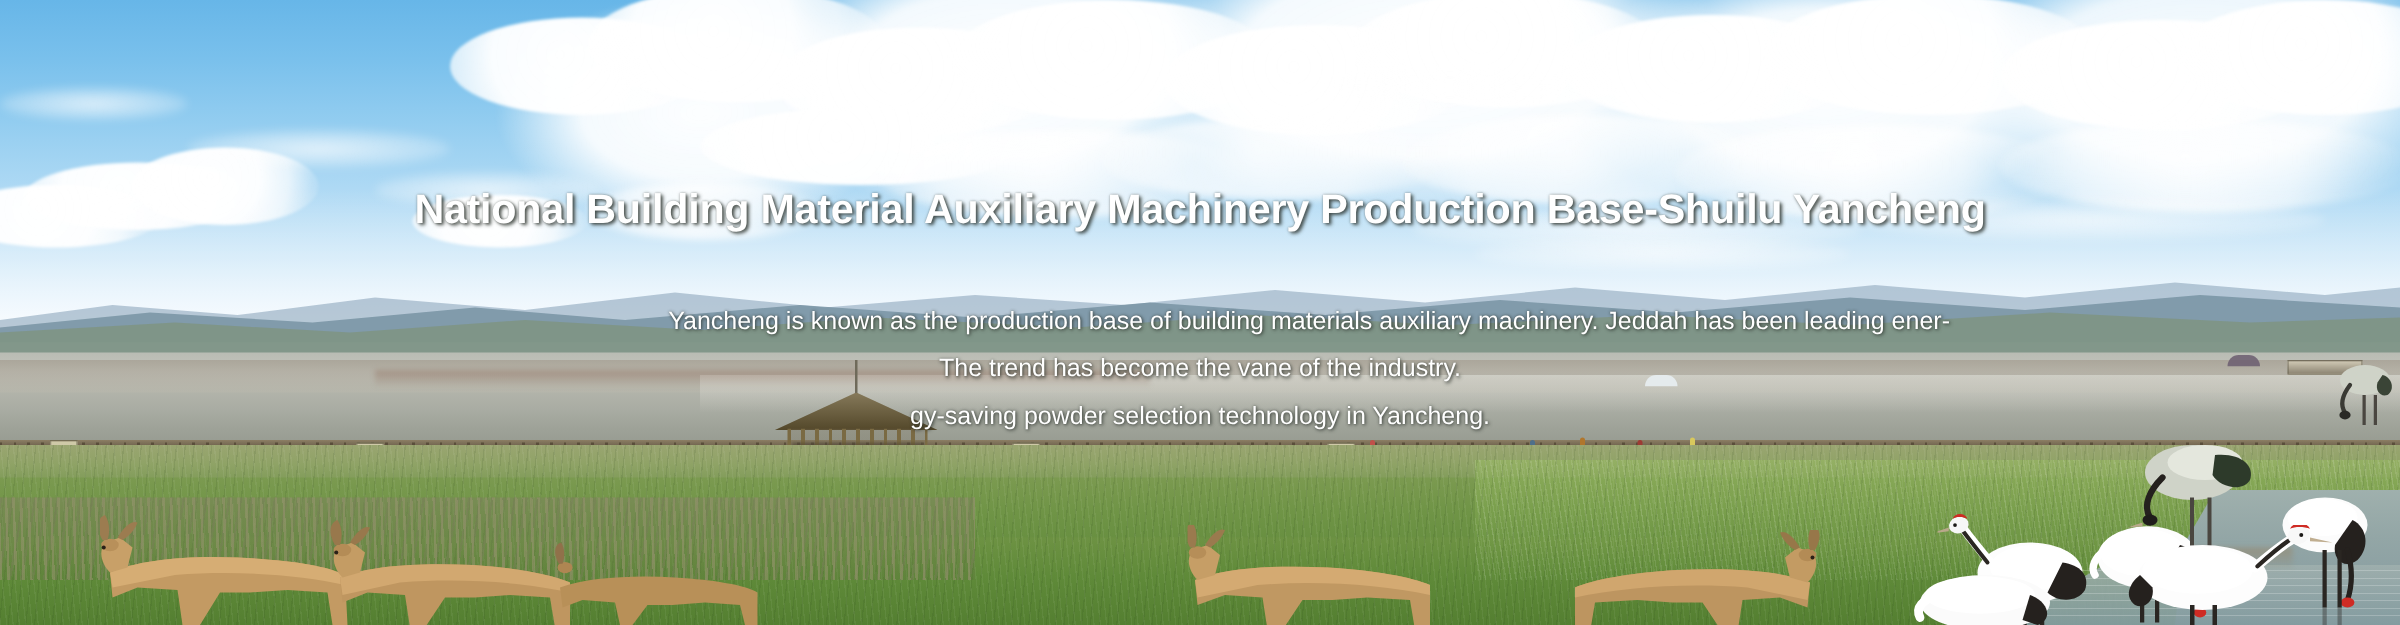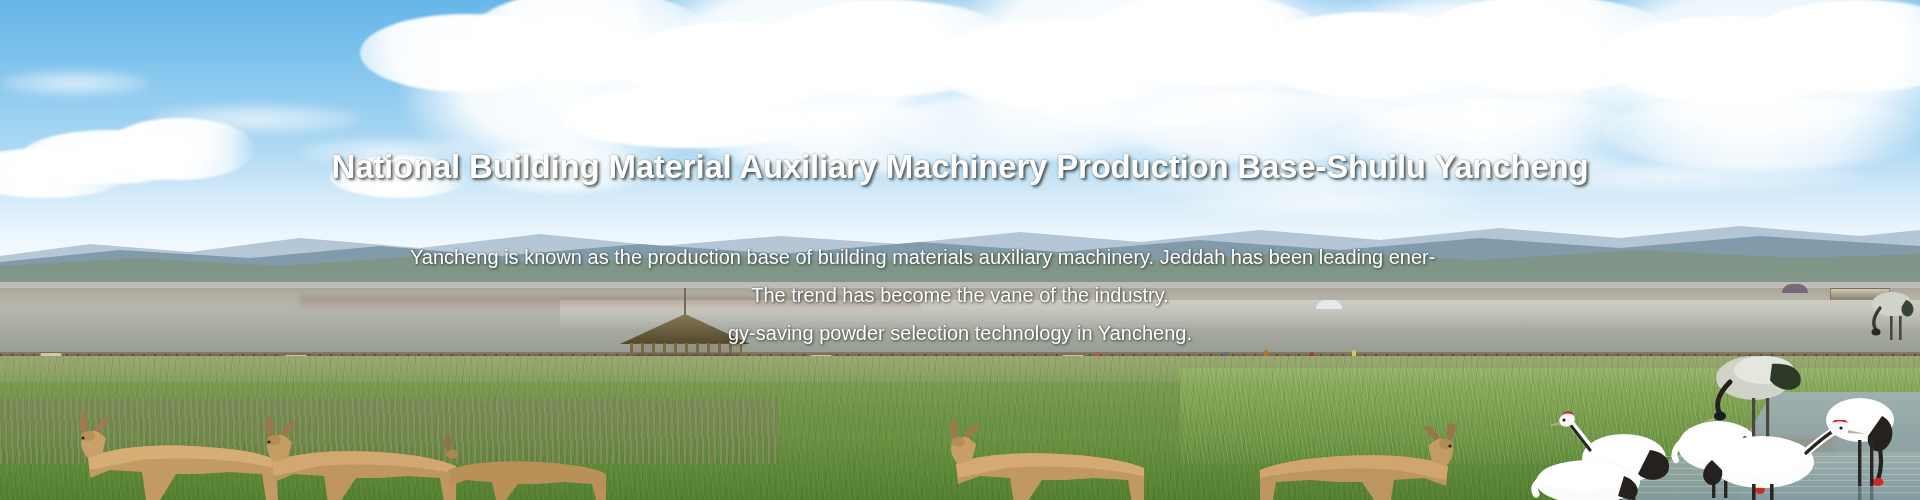--- a/index.html
+++ b/index.html
@@ -223,21 +223,21 @@
     text-shadow:2px 2px 3px rgba(40,46,40,.78), 0 0 2px rgba(60,66,60,.5);
     white-space:nowrap;
   }
   .banner-sub {
     position:absolute; left:360px; top:236px; width:1200px;
     text-align:center;
     font-size:20px; line-height:38px; color:#ffffff;
     text-shadow:1px 1px 3px rgba(40,46,40,.8), 0 0 2px rgba(50,56,50,.55);
   }
   .banner-sub div { white-space:nowrap; }
-  .sub-l1 { text-align:left; padding-left:50px; }
+  .sub-l1 { text-align:right; padding-left:50px; }
 </style>
 </head>
 <body>
 
 <div id="banner">
 
   <div class="sky"></div>
 
   <div class="cloudlayer">
     <div class="cumulusband"></div>

